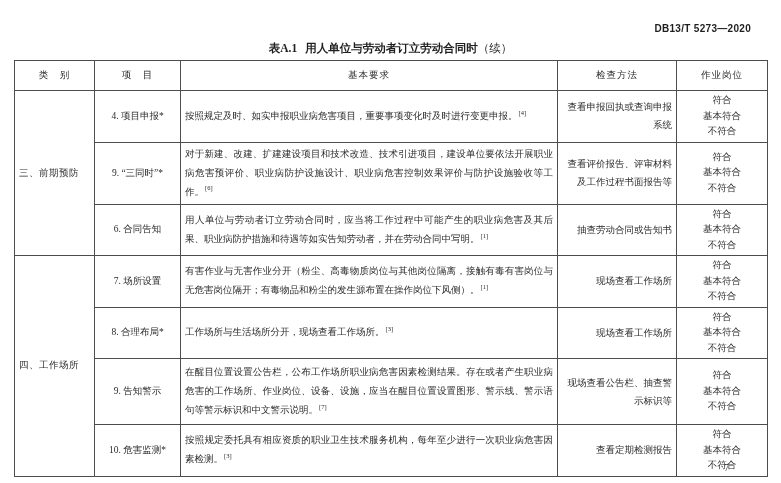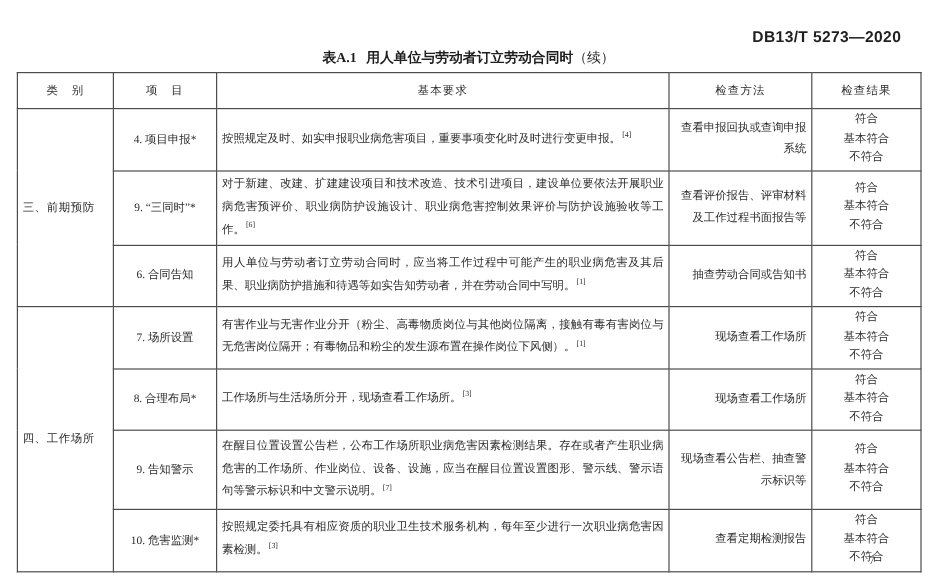--- a/index.html
+++ b/index.html
@@ -7,21 +7,21 @@
     width:781px; height:483px;
     background:#ffffff;
     font-family:"Liberation Serif", serif;
     color:#2b2b2b;
     position:relative;
     overflow:hidden;
   }
   .doc-code {
     position:absolute; top:23px; right:30px;
     font-family:"Liberation Sans", sans-serif;
-    font-weight:bold; font-size:13px; letter-spacing:0.3px;
+    font-weight:bold; font-size:10px; letter-spacing:0.3px;
     color:#1f1f1f;
   }
   .table-title {
     position:absolute; top:41px; left:0; width:100%;
     text-align:center; font-size:11.5px; font-weight:bold; color:#1f1f1f;
   }
   .table-title .prefix { margin-right:8px; }
   .table-title .suffix { font-weight:normal; }
   table.eval {
     position:absolute; left:14px; top:60px;
@@ -70,21 +70,21 @@
       <col style="width:377px">
       <col style="width:119px">
       <col style="width:91px">
   </colgroup>
   <tbody>
       <tr style="height:30px">
     <th class="hdr">类　别</th>
     <th class="hdr">项　目</th>
     <th class="hdr">基本要求</th>
     <th class="hdr">检查方法</th>
-    <th class="hdr">检查结果</th>
+    <th class="hdr">作业岗位</th>
   </tr>
 
   <tr style="height:49px">
     <td class="cat-cell" rowspan="3">三、前期预防</td>
     <td class="item-cell">4. 项目申报*</td>
     <td class="req-cell"><span>按照规定及时、如实申报职业病危害项目，重要事项变化时及时进行变更申报。</span><sup class="note">[4]</sup></td>
     <td class="method-cell">查看申报回执或查询申报系统</td>
     <td class="result-cell">
       <span>符合</span>
       <span>基本符合</span>

